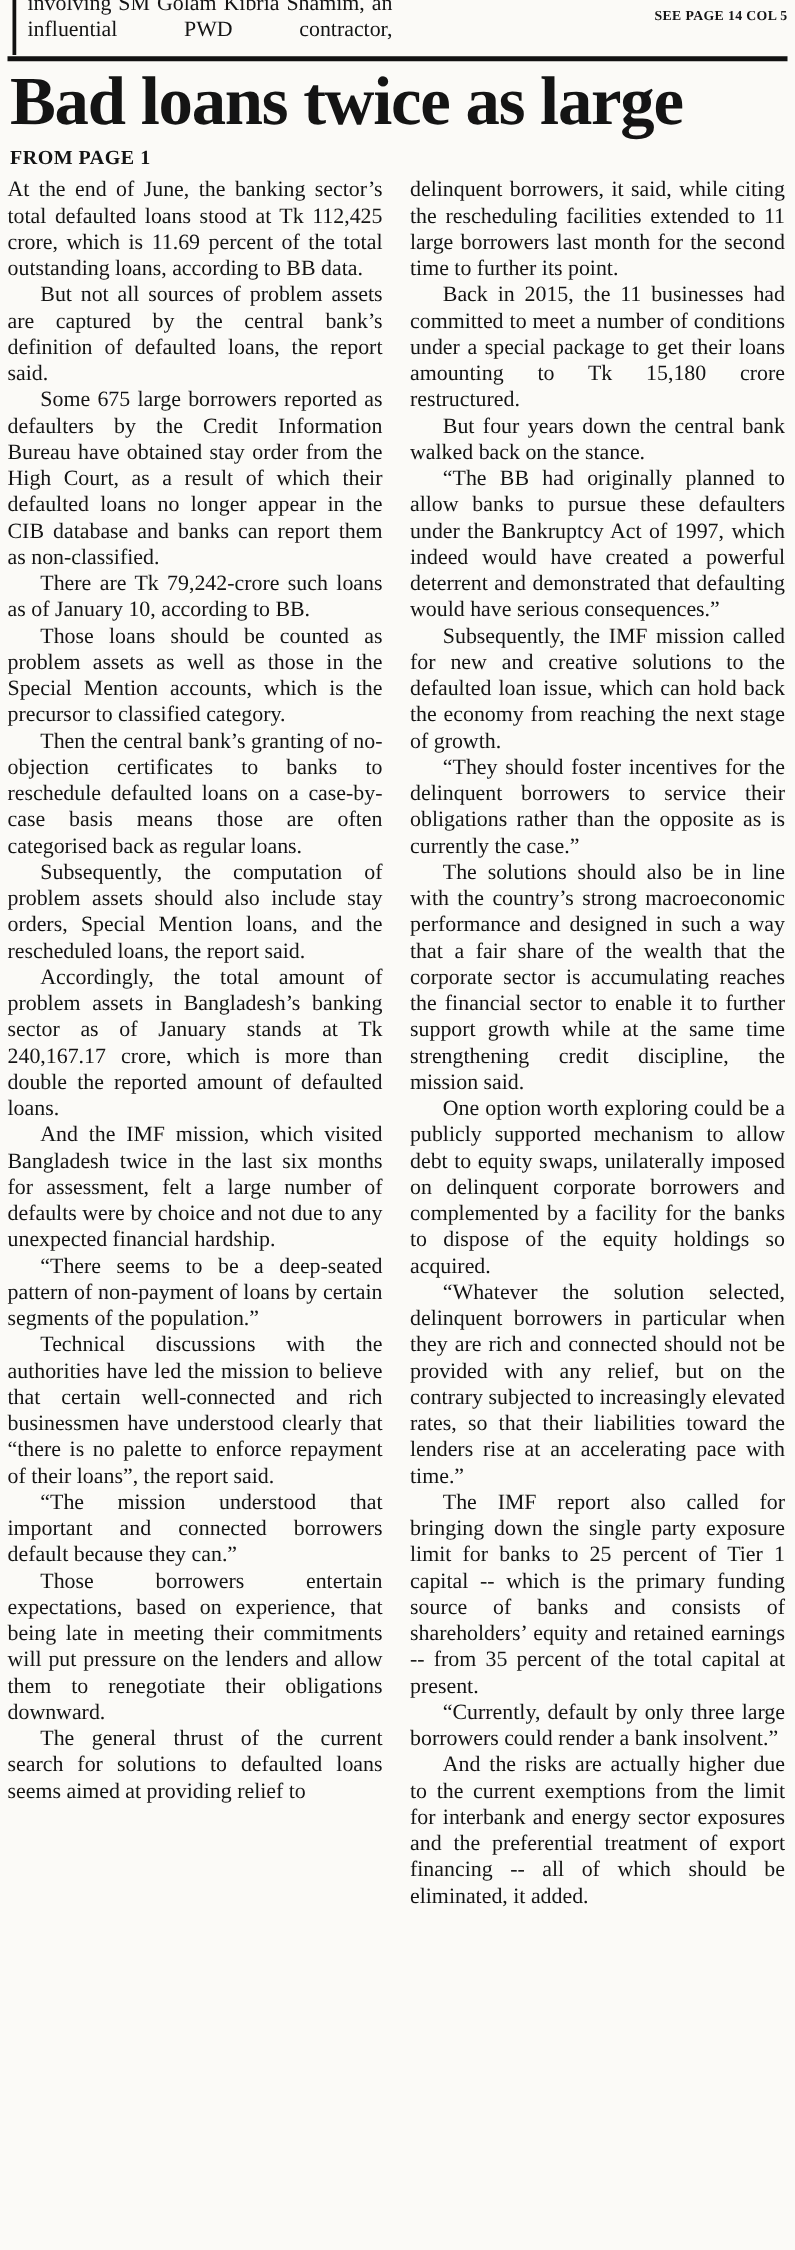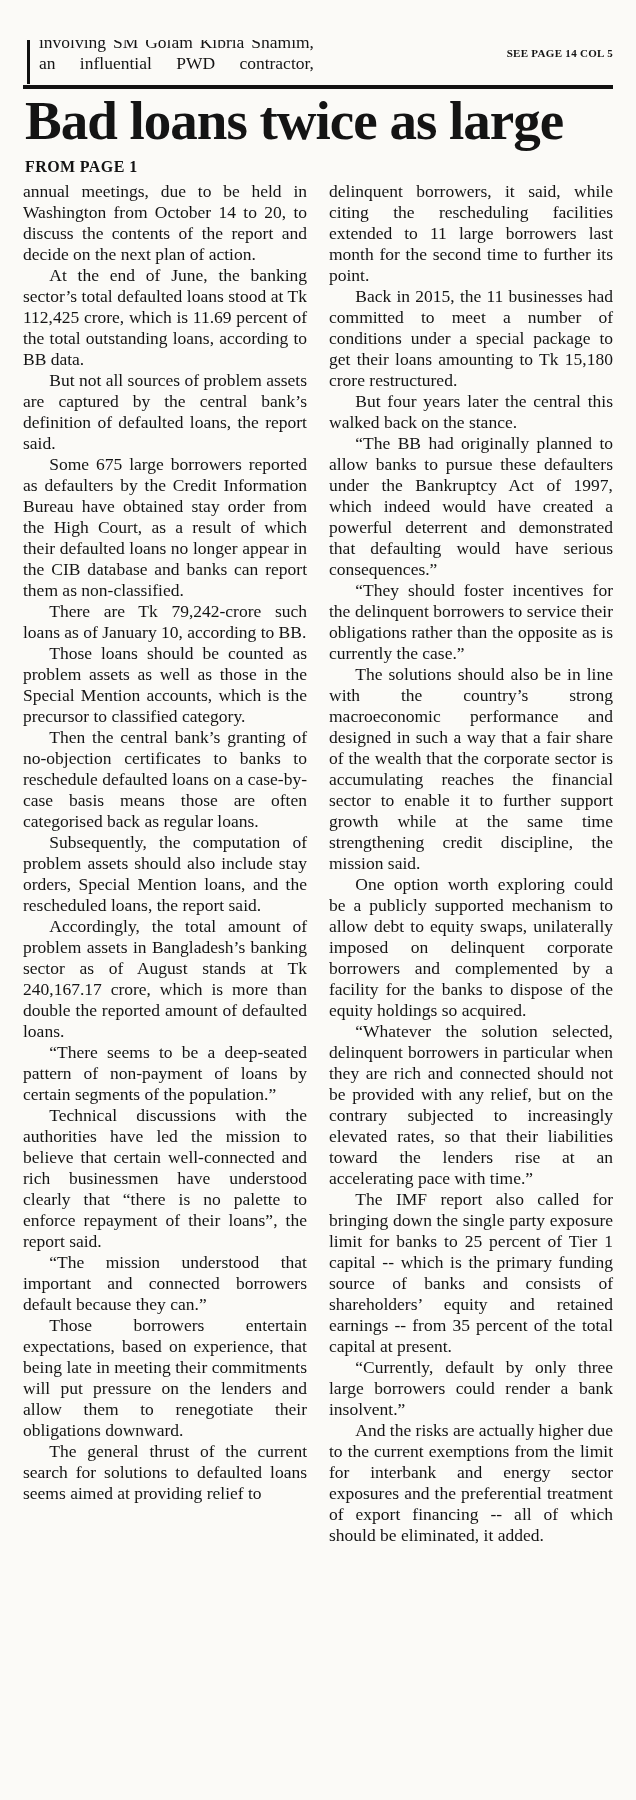--- a/index.html
+++ b/index.html
@@ -1,21 +1,21 @@
 <!DOCTYPE html>
 <html lang="en"><head>
 <meta charset="utf-8">
 <style>
   html, body { margin: 0; padding: 0; }
   body {
     width: 636px; height: 1800px; overflow: hidden;
     background: #fbfaf7; color: #141414;
     font-family: "Liberation Serif", serif;
   }
-  .page { padding: 0 23px; margin-top: 40px; }
+  .page { padding: 0 6px; }
 
   
   .top-strip { position: relative; height: 45px; overflow: hidden; display: flex; gap: 24px; padding-left: 16px; }
   .rule-v { position: absolute; left: 4px; top: 0; width: 3px; height: 44px; background: #111; }
   .top-col { width: 296px; font-size: 17.5px; line-height: 21px; text-align: justify; hyphens: auto; }
   .top-left { margin-top: -8px; text-align-last: justify; }
   .top-right p { margin: 0; }
   .see-note { font-size: 11px; font-weight: 700; text-align: right; letter-spacing: 0.3px; margin-top: 3px !important; }
 
   .rule-h { border-top: 4px solid #121212; margin: 0 0 2px 0; }
@@ -44,40 +44,41 @@
     </div>
   </div>
 
   <div class="rule-h"></div>
 
   <h1 class="headline">Bad loans twice as large</h1>
   <div class="from-page">FROM PAGE 1</div>
 
   <div class="columns">
     <div class="col">
-      <p>annual meetings, due to be held in Washington from October 14 to 20, to discuss the contents of the report and decide on the next plan of action.</p>
       <p>At the end of June, the banking sector’s total defaulted loans stood at Tk 112,425 crore, which is 11.69 percent of the total outstanding loans, according to BB data.</p>
       <p>But not all sources of problem assets are captured by the central bank’s definition of defaulted loans, the report said.</p>
       <p>Some 675 large borrowers reported as defaulters by the Credit Information Bureau have obtained stay order from the High Court, as a result of which their defaulted loans no longer appear in the CIB database and banks can report them as non-classified.</p>
       <p>There are Tk 79,242-crore such loans as of January 10, according to BB.</p>
       <p>Those loans should be counted as problem assets as well as those in the Special Mention accounts, which is the precursor to classified category.</p>
       <p>Then the central bank’s granting of no-objection certificates to banks to reschedule defaulted loans on a case-by-case basis means those are often categorised back as regular loans.</p>
       <p>Subsequently, the computation of problem assets should also include stay orders, Special Mention loans, and the rescheduled loans, the report said.</p>
-      <p>Accordingly, the total amount of problem assets in Bangladesh’s banking sector as of August stands at Tk 240,167.17 crore, which is more than double the reported amount of defaulted loans.</p>
+      <p>Accordingly, the total amount of problem assets in Bangladesh’s banking sector as of January stands at Tk 240,167.17 crore, which is more than double the reported amount of defaulted loans.</p>
+      <p>And the IMF mission, which visited Bangladesh twice in the last six months for assessment, felt a large number of defaults were by choice and not due to any unexpected financial hardship.</p>
       <p>“There seems to be a deep-seated pattern of non-payment of loans by certain segments of the population.”</p>
       <p>Technical discussions with the authorities have led the mission to believe that certain well-connected and rich businessmen have understood clearly that “there is no palette to enforce repayment of their loans”, the report said.</p>
       <p>“The mission understood that important and connected borrowers default because they can.”</p>
       <p>Those borrowers entertain expectations, based on experience, that being late in meeting their commitments will put pressure on the lenders and allow them to renegotiate their obligations downward.</p>
       <p>The general thrust of the current search for solutions to defaulted loans seems aimed at providing relief to</p>
     </div>
     <div class="col">
       <p>delinquent borrowers, it said, while citing the rescheduling facilities extended to 11 large borrowers last month for the second time to further its point.</p>
       <p>Back in 2015, the 11 businesses had committed to meet a number of conditions under a special package to get their loans amounting to Tk 15,180 crore restructured.</p>
-      <p>But four years later the central this walked back on the stance.</p>
+      <p>But four years down the central bank walked back on the stance.</p>
       <p>“The BB had originally planned to allow banks to pursue these defaulters under the Bankruptcy Act of 1997, which indeed would have created a powerful deterrent and demonstrated that defaulting would have serious consequences.”</p>
+      <p>Subsequently, the IMF mission called for new and creative solutions to the defaulted loan issue, which can hold back the economy from reaching the next stage of growth.</p>
       <p>“They should foster incentives for the delinquent borrowers to service their obligations rather than the opposite as is currently the case.”</p>
       <p>The solutions should also be in line with the country’s strong macroeconomic performance and designed in such a way that a fair share of the wealth that the corporate sector is accumulating reaches the financial sector to enable it to further support growth while at the same time strengthening credit discipline, the mission said.</p>
       <p>One option worth exploring could be a publicly supported mechanism to allow debt to equity swaps, unilaterally imposed on delinquent corporate borrowers and complemented by a facility for the banks to dispose of the equity holdings so acquired.</p>
       <p>“Whatever the solution selected, delinquent borrowers in particular when they are rich and connected should not be provided with any relief, but on the contrary subjected to increasingly elevated rates, so that their liabilities toward the lenders rise at an accelerating pace with time.”</p>
       <p>The IMF report also called for bringing down the single party exposure limit for banks to 25 percent of Tier 1 capital -- which is the primary funding source of banks and consists of shareholders’ equity and retained earnings -- from 35 percent of the total capital at present.</p>
       <p>“Currently, default by only three large borrowers could render a bank insolvent.”</p>
       <p>And the risks are actually higher due to the current exemptions from the limit for interbank and energy sector exposures and the preferential treatment of export financing -- all of which should be eliminated, it added.</p>
     </div>
   </div>
 

